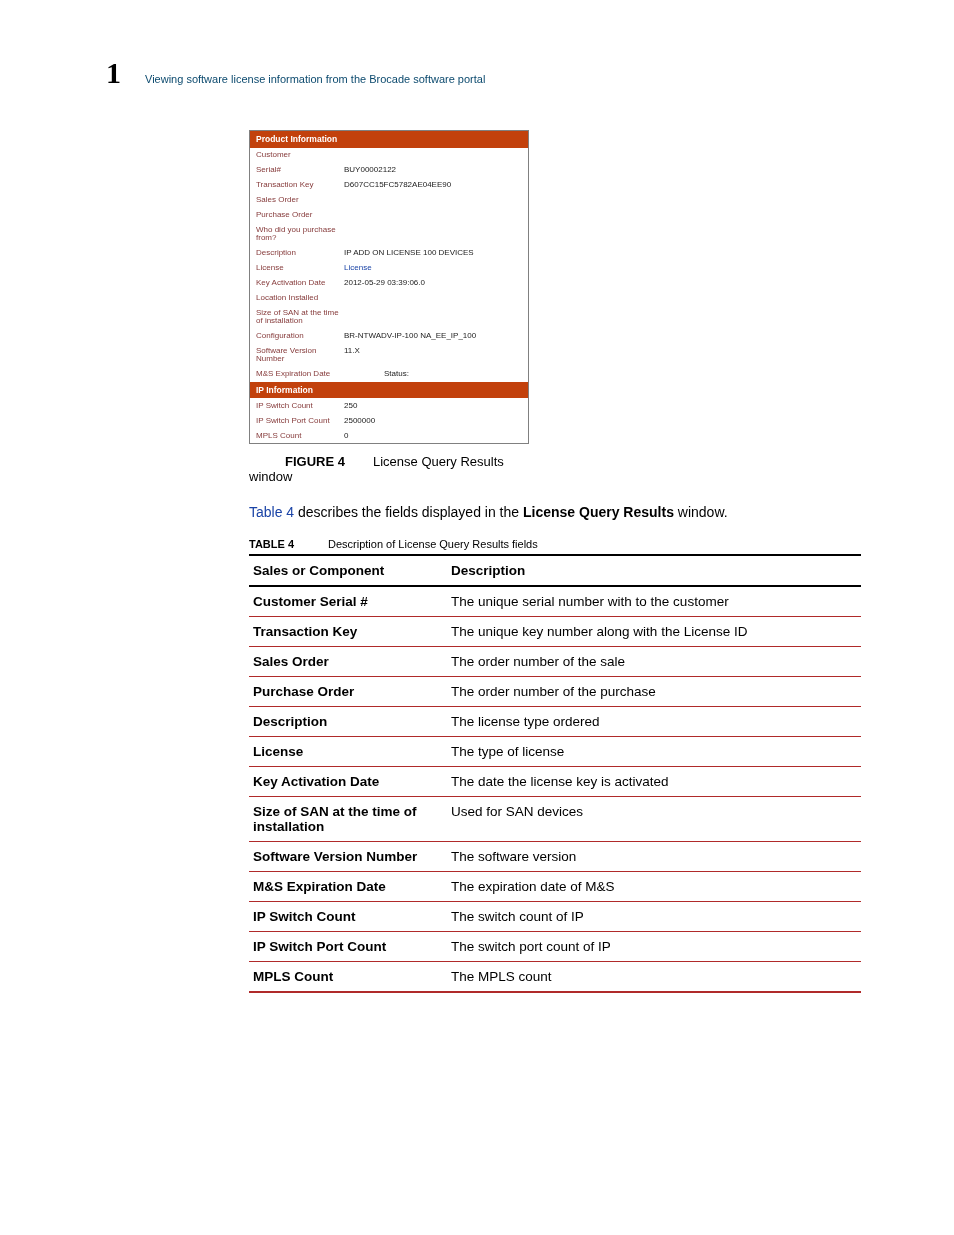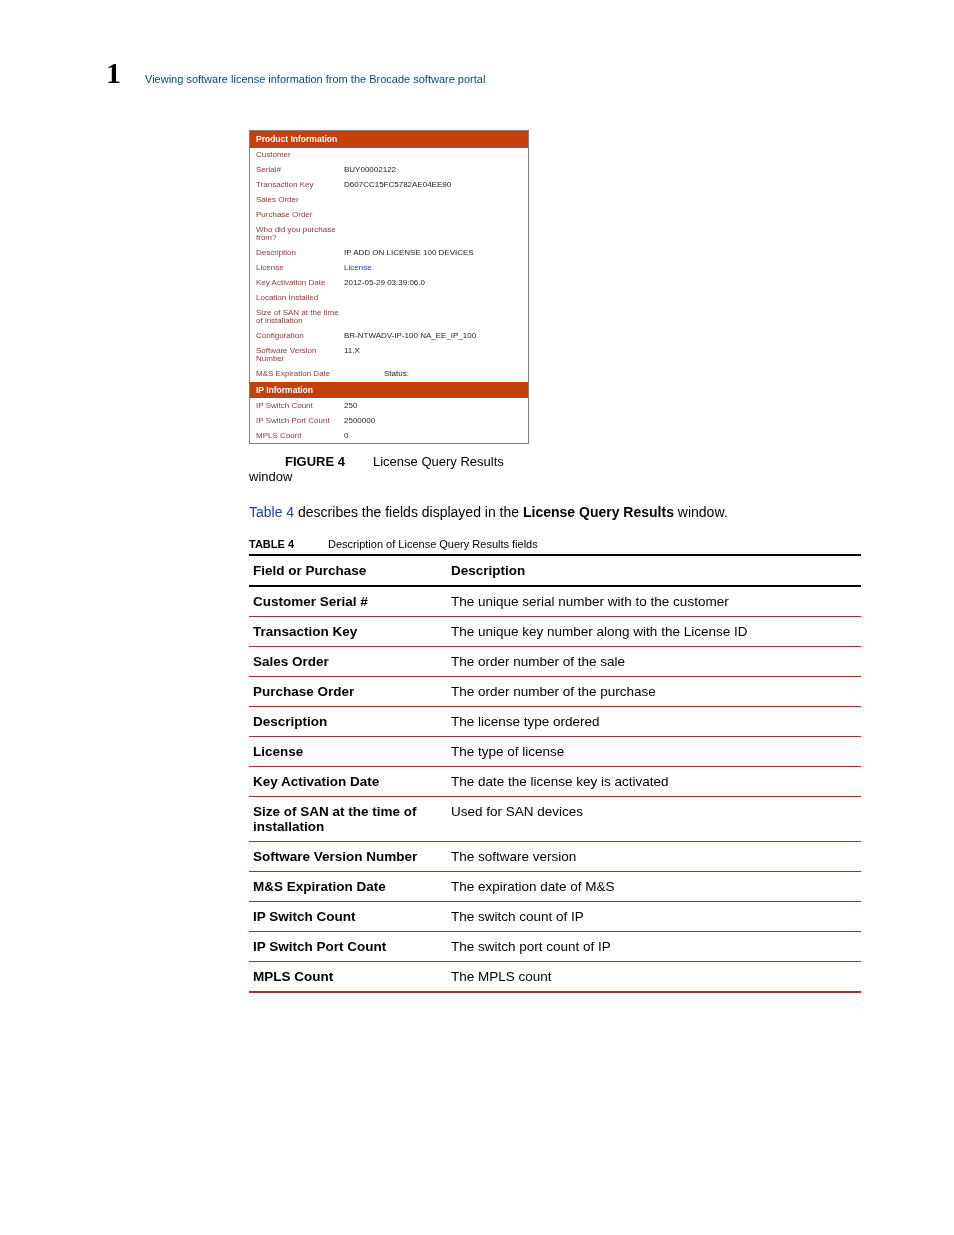--- a/index.html
+++ b/index.html
@@ -208,21 +208,21 @@
     <span class="tbl-link">Table 4</span><span> describes the fields displayed in the </span><b>License Query Results</b><span> window.</span>
   </div>
 
   <div class="table-wrap">
     <div class="table-caption">
       <span class="tbllabel">TABLE 4</span><span>Description of License Query Results fields</span>
     </div>
     <table class="desc">
       <thead>
         <tr>
-          <th>Field or Purchase</th>
+          <th>Sales or Component</th>
           <th>Description</th>
         </tr>
       </thead>
       <tbody>
         <tr>
             <td class="fld">Customer Serial #</td>
             <td>The unique serial number with to the customer</td>
           </tr>
         <tr>
             <td class="fld">Transaction Key</td>

